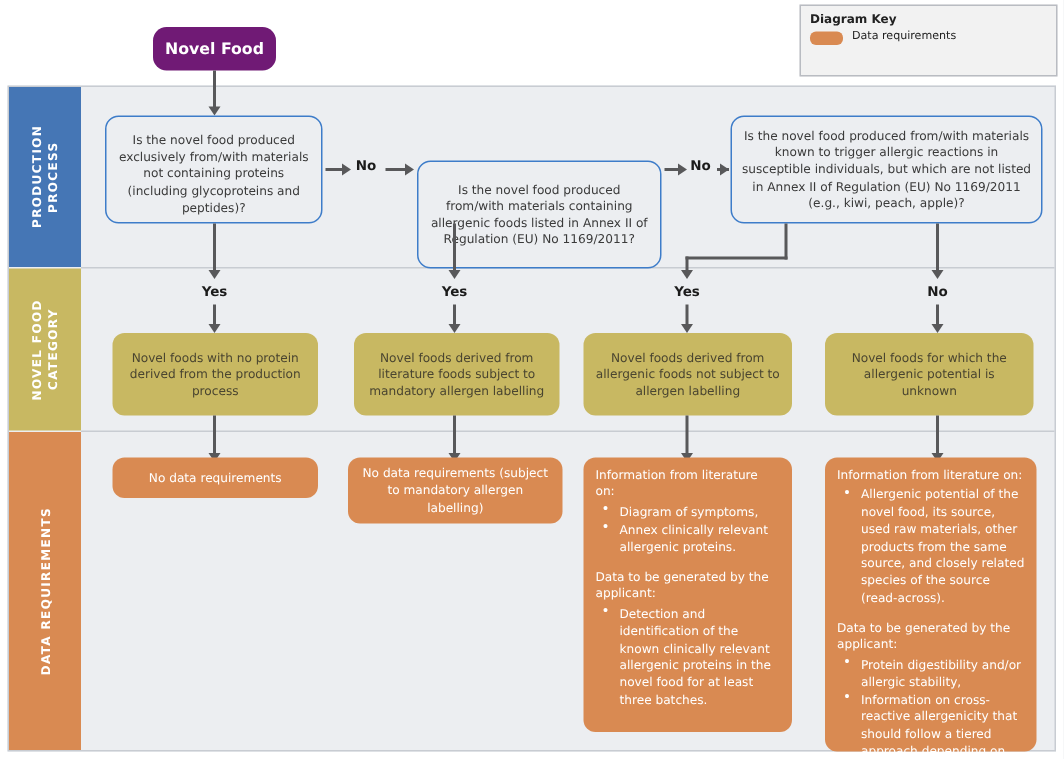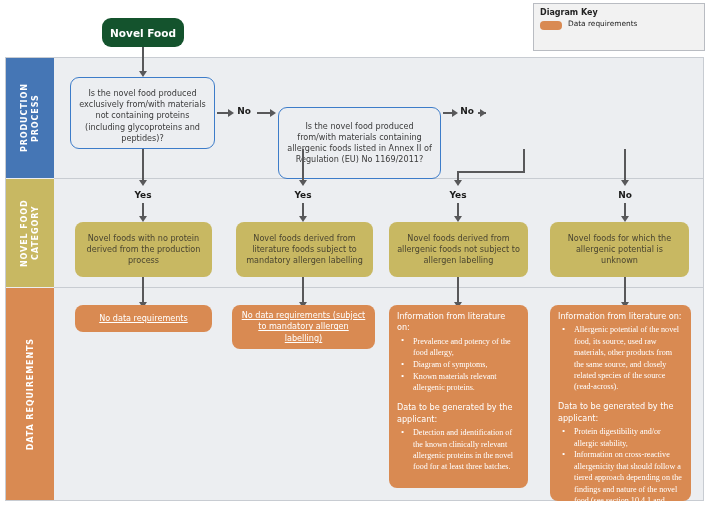--- a/index.html
+++ b/index.html
@@ -32,21 +32,21 @@
     position:absolute; left:48px; right:0; height:1px; background:#c8ccd2;
   }
 
   
   .node {
     position:absolute;
     display:flex; align-items:center; justify-content:center;
     text-align:center;
   }
   .node-start {
-    background:#14532d; color:#fff;
+    background:#701a75; color:#fff;
     border-radius:9px;
     font-size:10.5px; font-weight:bold;
   }
   .node-cond {
     background:#eceef1; color:#333;
     border:1.6px solid #3d7cc9;
     border-radius:9px;
     font-size:8.1px; line-height:11.2px; color:#3a3a3a;
     padding:4px 6px;
   }
@@ -57,23 +57,23 @@
     padding:20px 7px;
   }
   .node-data {
     background:#d98a52; color:#ffffff;
     border-radius:8px;
     font-size:8.1px; line-height:11.4px;
     padding:6px 8px;
     align-items:flex-start; justify-content:flex-start;
     text-align:left;
   }
-  .node-data.centered { align-items:center; justify-content:center; text-align:center;text-decoration:underline; }
+  .node-data.centered { align-items:center; justify-content:center; text-align:center; }
   .dbody p { margin:0 0 2px 0; }
-  .dbody ul { margin:0 0 0 0; padding-left:14px; list-style:none;font-family:Liberation Serif, serif; }
+  .dbody ul { margin:0 0 0 0; padding-left:14px; list-style:none; }
   .dbody li { position:relative; margin:0 0 0.5px 0; padding-left:2px; }
   .dbody li:before {
     content:"\2022"; position:absolute; left:-10px; top:-0.5px; font-size:9px;
   }
   .dbody .gap { height:8px; }
 
   
   .vline  { position:absolute; width:1.8px; background:#58585a; }
   .hline  { position:absolute; height:1.8px; background:#58585a; }
   .arrow-d {
@@ -147,20 +147,23 @@
   <div class="arrow-d" style="left:138.5px;top:71px;"></div>
 
   <div class="node node-cond" style="left:70px;top:77px;width:145px;height:72px;align-items:flex-end;">
     <span>Is the novel food produced exclusively from/with materials not containing proteins (including glycoproteins and peptides)?</span>
   </div>
 
   <div class="node node-cond" style="left:278px;top:77px;width:163px;height:72px;margin-top:30px;">
     <span>Is the novel food produced from/with materials containing allergenic foods listed in Annex II of Regulation (EU) No 1169/2011?</span>
   </div>
 
+  <div class="node node-cond" style="left:487px;top:77px;width:208px;height:72px;">
+    <span>Is the novel food produced from/with materials known to trigger allergic reactions in susceptible individuals, but which are not listed in Annex II of Regulation (EU) No 1169/2011 (e.g., kiwi, peach, apple)?</span>
+  </div>
 
   <div class="hline" style="left:217px;top:112px;width:12px;"></div>
   <div class="arrow-r" style="left:228px;top:108.5px;"></div>
   <div class="edge-label" style="left:233px;top:106px;width:22px;">No</div>
   <div class="hline" style="left:257px;top:112px;width:14px;"></div>
   <div class="arrow-r" style="left:270px;top:108.5px;"></div>
 
   <div class="hline" style="left:443px;top:112px;width:10px;"></div>
   <div class="arrow-r" style="left:452px;top:108.5px;"></div>
   <div class="edge-label" style="left:456px;top:106px;width:22px;">No</div>
@@ -223,23 +226,22 @@
   </div>
 
   <div class="node node-data centered" style="left:232px;top:305px;width:143px;height:44px;align-items:center;">
     <span>No data requirements (subject to mandatory allergen labelling)</span>
   </div>
 
   <div class="node node-data" style="left:389px;top:305px;width:139px;height:183px;">
     <div class="dbody">
       <p>Information from literature on:</p>
       <ul>
-        <li>Prevalence and potency of the food allergy,</li>
         <li>Diagram of symptoms,</li>
-        <li>Known materials relevant allergenic proteins.</li>
+        <li>Annex clinically relevant allergenic proteins.</li>
       </ul>
       <div class="gap"></div>
       <p>Data to be generated by the applicant:</p>
       <ul>
         <li>Detection and identification of the known clinically relevant allergenic proteins in the novel food for at least three batches.</li>
       </ul>
     </div>
   </div>
 
   <div class="node node-data" style="left:550px;top:305px;width:141px;height:196px;">

